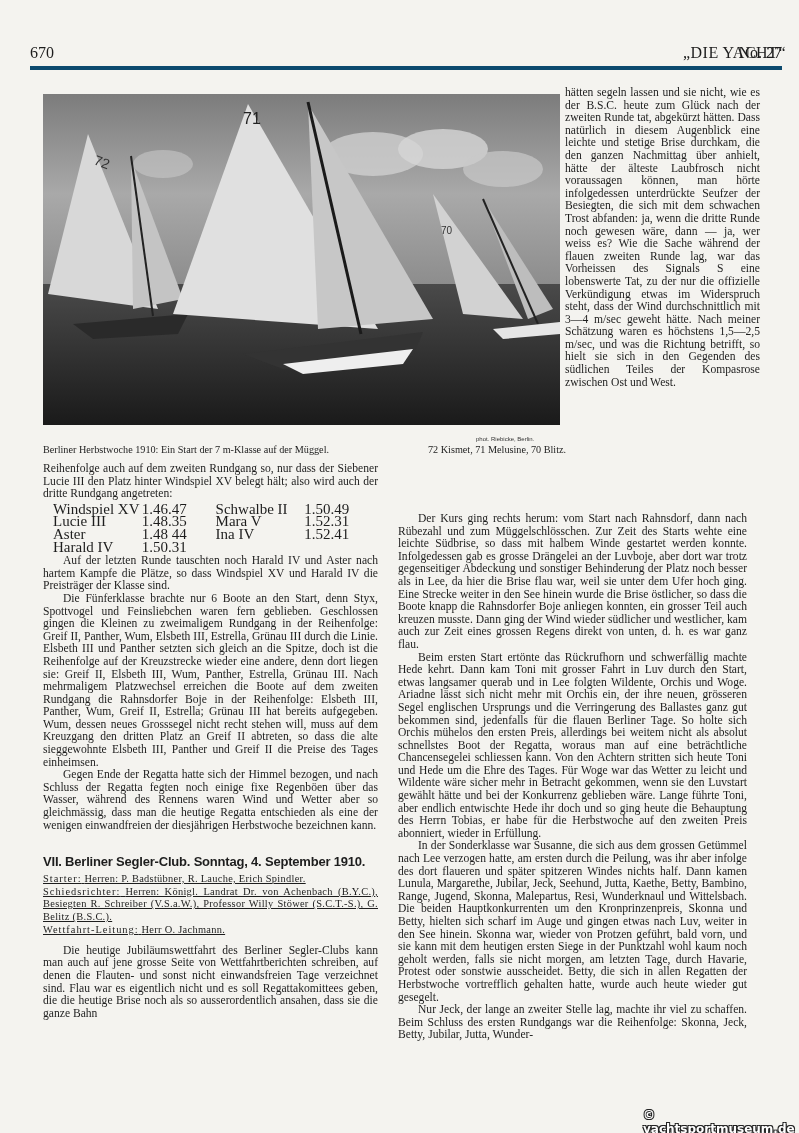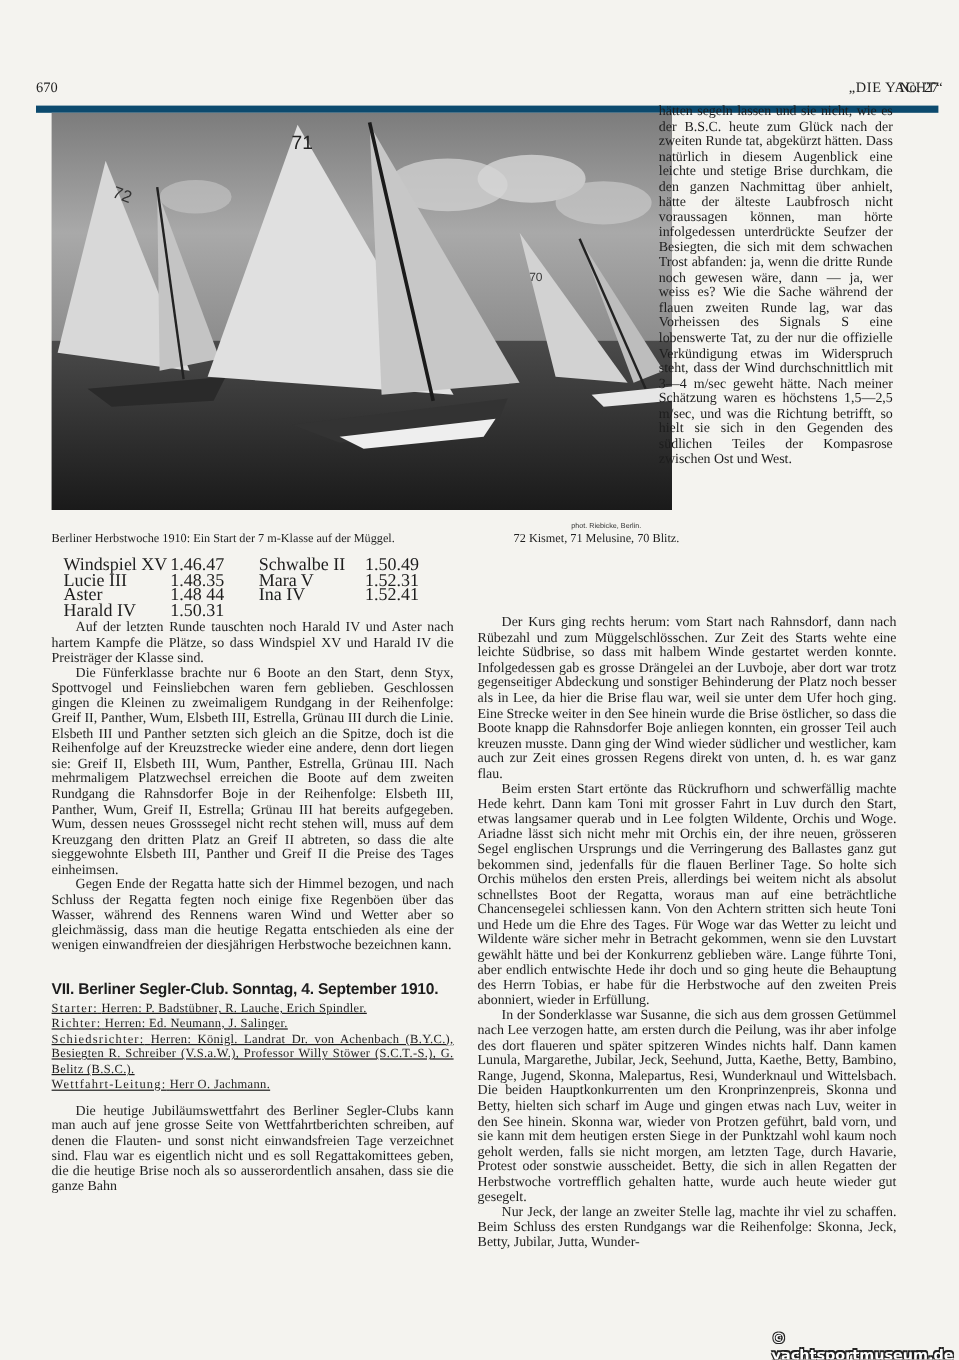--- a/index.html
+++ b/index.html
@@ -4,21 +4,21 @@
 <style>
   html, body { margin: 0; padding: 0; }
   body {
     width: 799px; height: 1133px; position: relative; overflow: hidden;
     background: #f4f3ef;
     font-family: "Liberation Serif", "DejaVu Serif", serif;
     color: #1d1d1d;
   }
   .header {
     position: absolute; left: 30px; top: 44px; width: 752px; height: 22px;
-    font-size: 12px; border-bottom: 6px solid #0c4a6e; margin-top: 22px;
+    font-size: 16px; border-bottom: 4px solid #0c4a6e;
   }
   .header .num { position: absolute; left: 0; top: 0; }
   .header .title { position: absolute; left: 4px; width: 100%; text-align: right; top: 0; letter-spacing: 0.5px; }
   .header .issue { position: absolute; right: 0; top: 0; }
 
   .photo {
     position: absolute; left: 43px; top: 94px; width: 517px; height: 331px;
     background: linear-gradient(180deg, #8d8d8d 0%, #a5a5a5 30%, #9a9a9a 55%, #3a3a3a 70%, #222 100%);
     overflow: hidden;
   }
@@ -30,21 +30,21 @@
   .caption {
     position: absolute; left: 43px; top: 444px; width: 520px;
     font-size: 10.2px; white-space: nowrap;
   }
   .caption .right { position: absolute; left: 385px; top: 0; }
 
   .col { position: absolute; font-size: 11.6px; line-height: 12.6px; text-align: justify; }
   .col p { margin: 0; }
   .col .indent { text-indent: 20px; }
 
-  .right-top { left: 549px; top: 87px; width: 195px; }
+  .right-top { left: 565px; top: 87px; width: 195px; }
   .left-col { left: 43px; top: 463px; width: 335px; }
   .right-col { left: 398px; top: 469px; width: 349px; margin-top: 44px; }
 
   table.results { border-collapse: collapse; margin: 2px 0 2px 10px; font-size: 15px; line-height: 12.6px; }
   table.results td { padding: 0; }
   table.results td.n { width: 90px; }
   table.results td.t { width: 75px; margin-top: 18px; }
 
   .section-title {
     font-family: "Liberation Sans", "DejaVu Sans", sans-serif; font-weight: bold;
@@ -113,20 +113,21 @@
 <div class="caption">
   <span>Berliner Herbstwoche 1910:  Ein Start der 7 m-Klasse auf der Müggel.</span>
   <span class="right">72 Kismet, 71 Melusine, 70 Blitz.</span>
 </div>
 
 <div class="col right-top">
   <p>hätten segeln lassen und sie nicht, wie es der B.S.C. heute zum Glück nach der zweiten Runde tat, abgekürzt hätten. Dass natürlich in diesem Augenblick eine leichte und stetige Brise durchkam, die den ganzen Nachmittag über anhielt, hätte der älteste Laubfrosch nicht voraussagen können, man hörte infolgedessen unterdrückte Seufzer der Besiegten, die sich mit dem schwachen Trost abfanden: ja, wenn die dritte Runde noch gewesen wäre, dann — ja, wer weiss es? Wie die Sache während der flauen zweiten Runde lag, war das Vorheissen des Signals S eine lobenswerte Tat, zu der nur die offizielle Verkündigung etwas im Widerspruch steht, dass der Wind durchschnittlich mit 3—4 m/sec geweht hätte. Nach meiner Schätzung waren es höchstens 1,5—2,5 m/sec, und was die Richtung betrifft, so hielt sie sich in den Gegenden des südlichen Teiles der Kompasrose zwischen Ost und West.</p>
 </div>
 
 <div class="col left-col">
+  <p>Reihenfolge auch auf dem zweiten Rundgang so, nur dass der Siebener Lucie III den Platz hinter Windspiel XV belegt hält; also wird auch der dritte Rundgang angetreten:</p>
   <table class="results">
     <tbody>
         <tr>
       <td class="n">Windspiel XV</td>
       <td class="t">1.46.47</td>
       <td class="n">Schwalbe II</td>
       <td class="t">1.50.49</td>
     </tr>
     <tr>
       <td class="n">Lucie III</td>
@@ -148,21 +149,20 @@
     </tr>
   </tbody>
     </table>
   <p class="indent">Auf der letzten Runde tauschten noch Harald IV und Aster nach hartem Kampfe die Plätze, so dass Windspiel XV und Harald IV die Preisträger der Klasse sind.</p>
   <p class="indent">Die Fünferklasse brachte nur 6 Boote an den Start, denn Styx, Spottvogel und Feinsliebchen waren fern geblieben. Geschlossen gingen die Kleinen zu zweimaligem Rundgang in der Reihenfolge: Greif II, Panther, Wum, Elsbeth III, Estrella, Grünau III durch die Linie. Elsbeth III und Panther setzten sich gleich an die Spitze, doch ist die Reihenfolge auf der Kreuzstrecke wieder eine andere, denn dort liegen sie: Greif II, Elsbeth III, Wum, Panther, Estrella, Grünau III. Nach mehrmaligem Platzwechsel erreichen die Boote auf dem zweiten Rundgang die Rahnsdorfer Boje in der Reihenfolge: Elsbeth III, Panther, Wum, Greif II, Estrella; Grünau III hat bereits aufgegeben. Wum, dessen neues Grosssegel nicht recht stehen will, muss auf dem Kreuzgang den dritten Platz an Greif II abtreten, so dass die alte sieggewohnte Elsbeth III, Panther und Greif II die Preise des Tages einheimsen.</p>
   <p class="indent">Gegen Ende der Regatta hatte sich der Himmel bezogen, und nach Schluss der Regatta fegten noch einige fixe Regenböen über das Wasser, während des Rennens waren Wind und Wetter aber so gleichmässig, dass man die heutige Regatta entschieden als eine der wenigen einwandfreien der diesjährigen Herbstwoche bezeichnen kann.</p>
 
   <div class="section-title">VII. Berliner Segler-Club.   Sonntag, 4. September 1910.</div>
   <div class="officials">
     <div><span class="label">Starter:</span> <span>Herren: P. Badstübner, R. Lauche, Erich Spindler.</span></div>
-    <div><span class="label">Richter:</span> <span>Herren: Ed. Neumann, J. Salinger.</span></div>
     <div><span class="label">Schiedsrichter:</span> <span>Herren: Königl. Landrat Dr. von Achenbach (B.Y.C.), Besiegten R. Schreiber (V.S.a.W.), Professor Willy Stöwer (S.C.T.-S.), G. Belitz (B.S.C.).</span></div>
     <div><span class="label">Wettfahrt-Leitung:</span> <span>Herr O. Jachmann.</span></div>
   </div>
   <p class="indent" style="margin-top:8px">Die heutige Jubiläumswettfahrt des Berliner Segler-Clubs kann man auch auf jene grosse Seite von Wettfahrtberichten schreiben, auf denen die Flauten- und sonst nicht einwandsfreien Tage verzeichnet sind. Flau war es eigentlich nicht und es soll Regattakomittees geben, die die heutige Brise noch als so ausserordentlich ansahen, dass sie die ganze Bahn</p>
 </div>
 
 <div class="col right-col">
   <p class="indent">Der Kurs ging rechts herum: vom Start nach Rahnsdorf, dann nach Rübezahl und zum Müggelschlösschen. Zur Zeit des Starts wehte eine leichte Südbrise, so dass mit halbem Winde gestartet werden konnte. Infolgedessen gab es grosse Drängelei an der Luvboje, aber dort war trotz gegenseitiger Abdeckung und sonstiger Behinderung der Platz noch besser als in Lee, da hier die Brise flau war, weil sie unter dem Ufer hoch ging. Eine Strecke weiter in den See hinein wurde die Brise östlicher, so dass die Boote knapp die Rahnsdorfer Boje anliegen konnten, ein grosser Teil auch kreuzen musste. Dann ging der Wind wieder südlicher und westlicher, kam auch zur Zeit eines grossen Regens direkt von unten, d. h. es war ganz flau.</p>
   <p class="indent">Beim ersten Start ertönte das Rückrufhorn und schwerfällig machte Hede kehrt. Dann kam Toni mit grosser Fahrt in Luv durch den Start, etwas langsamer querab und in Lee folgten Wildente, Orchis und Woge. Ariadne lässt sich nicht mehr mit Orchis ein, der ihre neuen, grösseren Segel englischen Ursprungs und die Verringerung des Ballastes ganz gut bekommen sind, jedenfalls für die flauen Berliner Tage. So holte sich Orchis mühelos den ersten Preis, allerdings bei weitem nicht als absolut schnellstes Boot der Regatta, woraus man auf eine beträchtliche Chancensegelei schliessen kann. Von den Achtern stritten sich heute Toni und Hede um die Ehre des Tages. Für Woge war das Wetter zu leicht und Wildente wäre sicher mehr in Betracht gekommen, wenn sie den Luvstart gewählt hätte und bei der Konkurrenz geblieben wäre. Lange führte Toni, aber endlich entwischte Hede ihr doch und so ging heute die Behauptung des Herrn Tobias, er habe für die Herbstwoche auf den zweiten Preis abonniert, wieder in Erfüllung.</p>
   <p class="indent">In der Sonderklasse war Susanne, die sich aus dem grossen Getümmel nach Lee verzogen hatte, am ersten durch die Peilung, was ihr aber infolge des dort flaueren und später spitzeren Windes nichts half. Dann kamen Lunula, Margarethe, Jubilar, Jeck, Seehund, Jutta, Kaethe, Betty, Bambino, Range, Jugend, Skonna, Malepartus, Resi, Wunderknaul und Wittelsbach. Die beiden Hauptkonkurrenten um den Kronprinzenpreis, Skonna und Betty, hielten sich scharf im Auge und gingen etwas nach Luv, weiter in den See hinein. Skonna war, wieder von Protzen geführt, bald vorn, und sie kann mit dem heutigen ersten Siege in der Punktzahl wohl kaum noch geholt werden, falls sie nicht morgen, am letzten Tage, durch Havarie, Protest oder sonstwie ausscheidet. Betty, die sich in allen Regatten der Herbstwoche vortrefflich gehalten hatte, wurde auch heute wieder gut gesegelt.</p>

